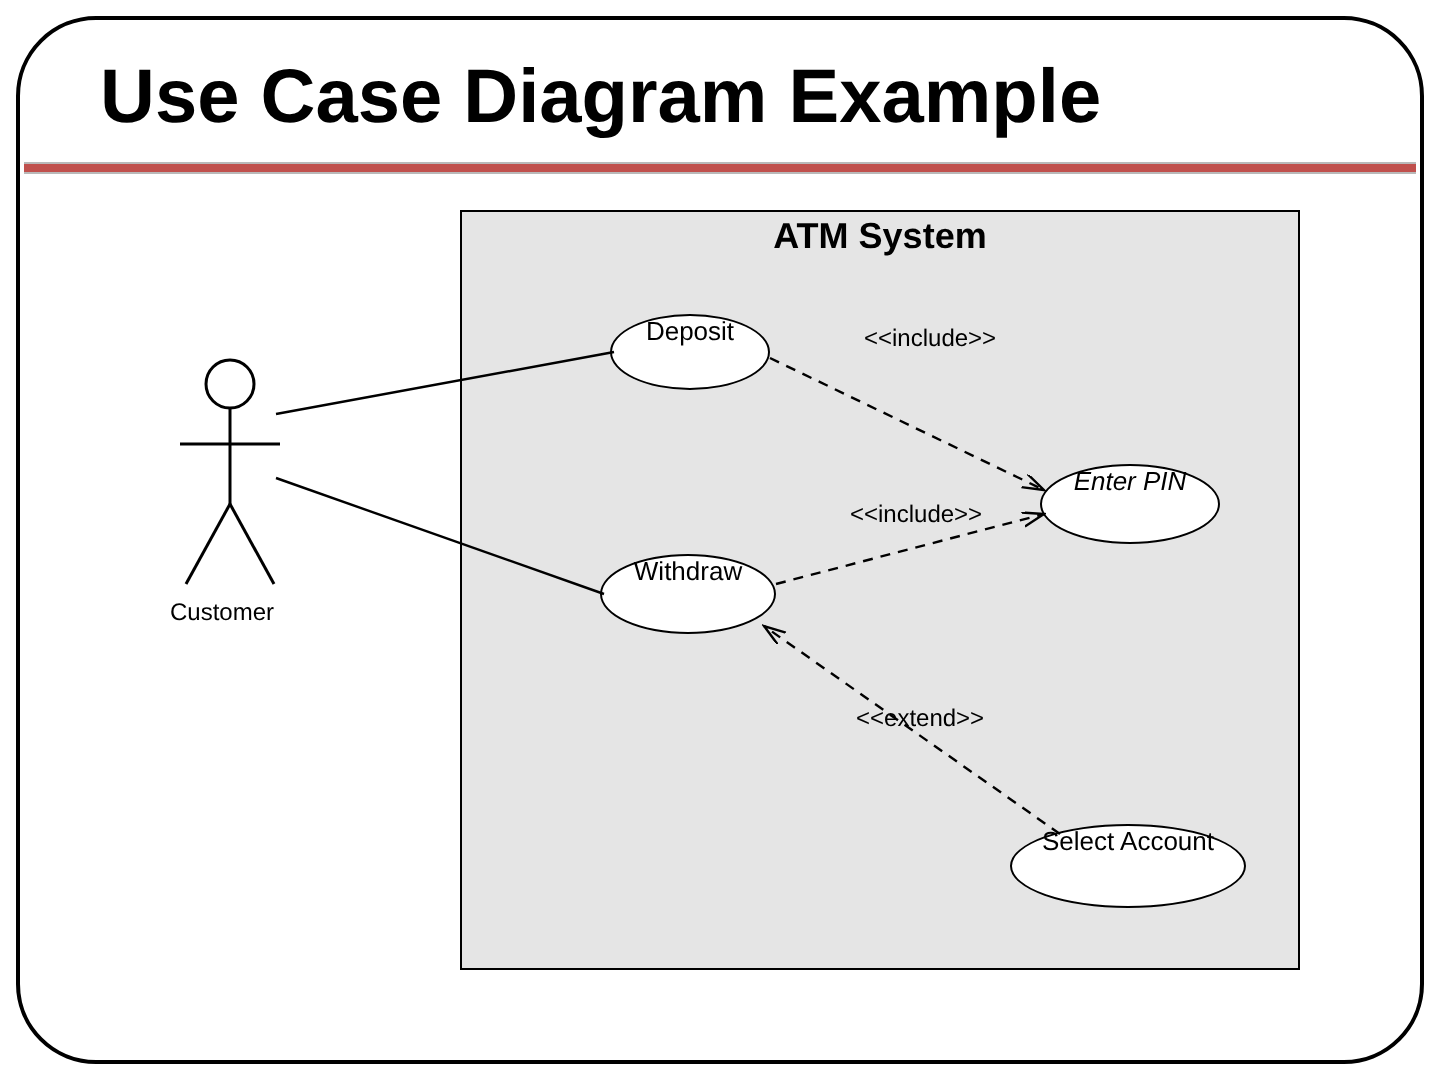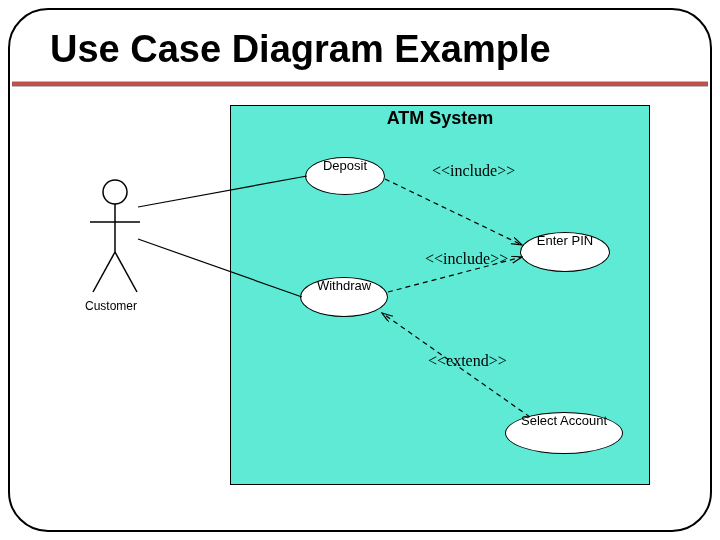--- a/index.html
+++ b/index.html
@@ -37,21 +37,21 @@
     width: 100%;
     height: 430px;
   }
   .system-box {
     position: absolute;
     top: 18px;
     left: 220px;
     width: 420px;
     height: 380px;
     border: 1.5px solid #000;
-    background: #5eead4;
+    background: #e5e5e5;
   }
   .system-title {
     position: absolute;
     top: 2px;
     left: 0; right: 0;
     text-align: center;
     font-weight: bold;
     font-size: 18px;
     font-family: Arial, sans-serif;
   }
@@ -74,22 +74,22 @@
     font-family: Arial, sans-serif;
   }
   svg.overlay {
     position: absolute;
     top: 0; left: 0;
     width: 100%; height: 100%;
     pointer-events: none;
   }
   .rel-label {
     position: absolute;
-    font-size: 16px;
-    font-family: Liberation Serif, serif;
+    font-size: 12px;
+    font-family: Liberation Sans, sans-serif;
     background: transparent;
   }
 </style>
 </head>
 <body>
 
 <div class="slide-frame">
   <div class="title">Use Case Diagram Example</div>
   <div class="underline-bar"></div>
 
@@ -107,21 +107,21 @@
     <div class="system-box">
       <div class="system-title">ATM System</div>
     </div>
 
     <div class="usecase" style="left:295px; top:70px; width:80px; height:38px;">
       <span>Deposit</span>
     </div>
     <div class="usecase" style="left:290px; top:190px; width:88px; height:40px;">
       <span>Withdraw</span>
     </div>
-    <div class="usecase" style="left:510px; top:145px; width:90px; height:40px;">
+    <div class="usecase" style="left:510px; top:145px; width:90px; height:40px;font-style:italic;">
       <span>Enter PIN</span>
     </div>
     <div class="usecase" style="left:495px; top:325px; width:118px; height:42px;">
       <span>Select Account</span>
     </div>
 
     <svg class="overlay" width="700" height="430">
       <defs>
         <marker id="arrow" markerWidth="10" markerHeight="10" refX="9" refY="3" orient="auto">
           <path d="M0,0 L9,3 L0,6" fill="none" stroke="#000" stroke-width="1"></path>

